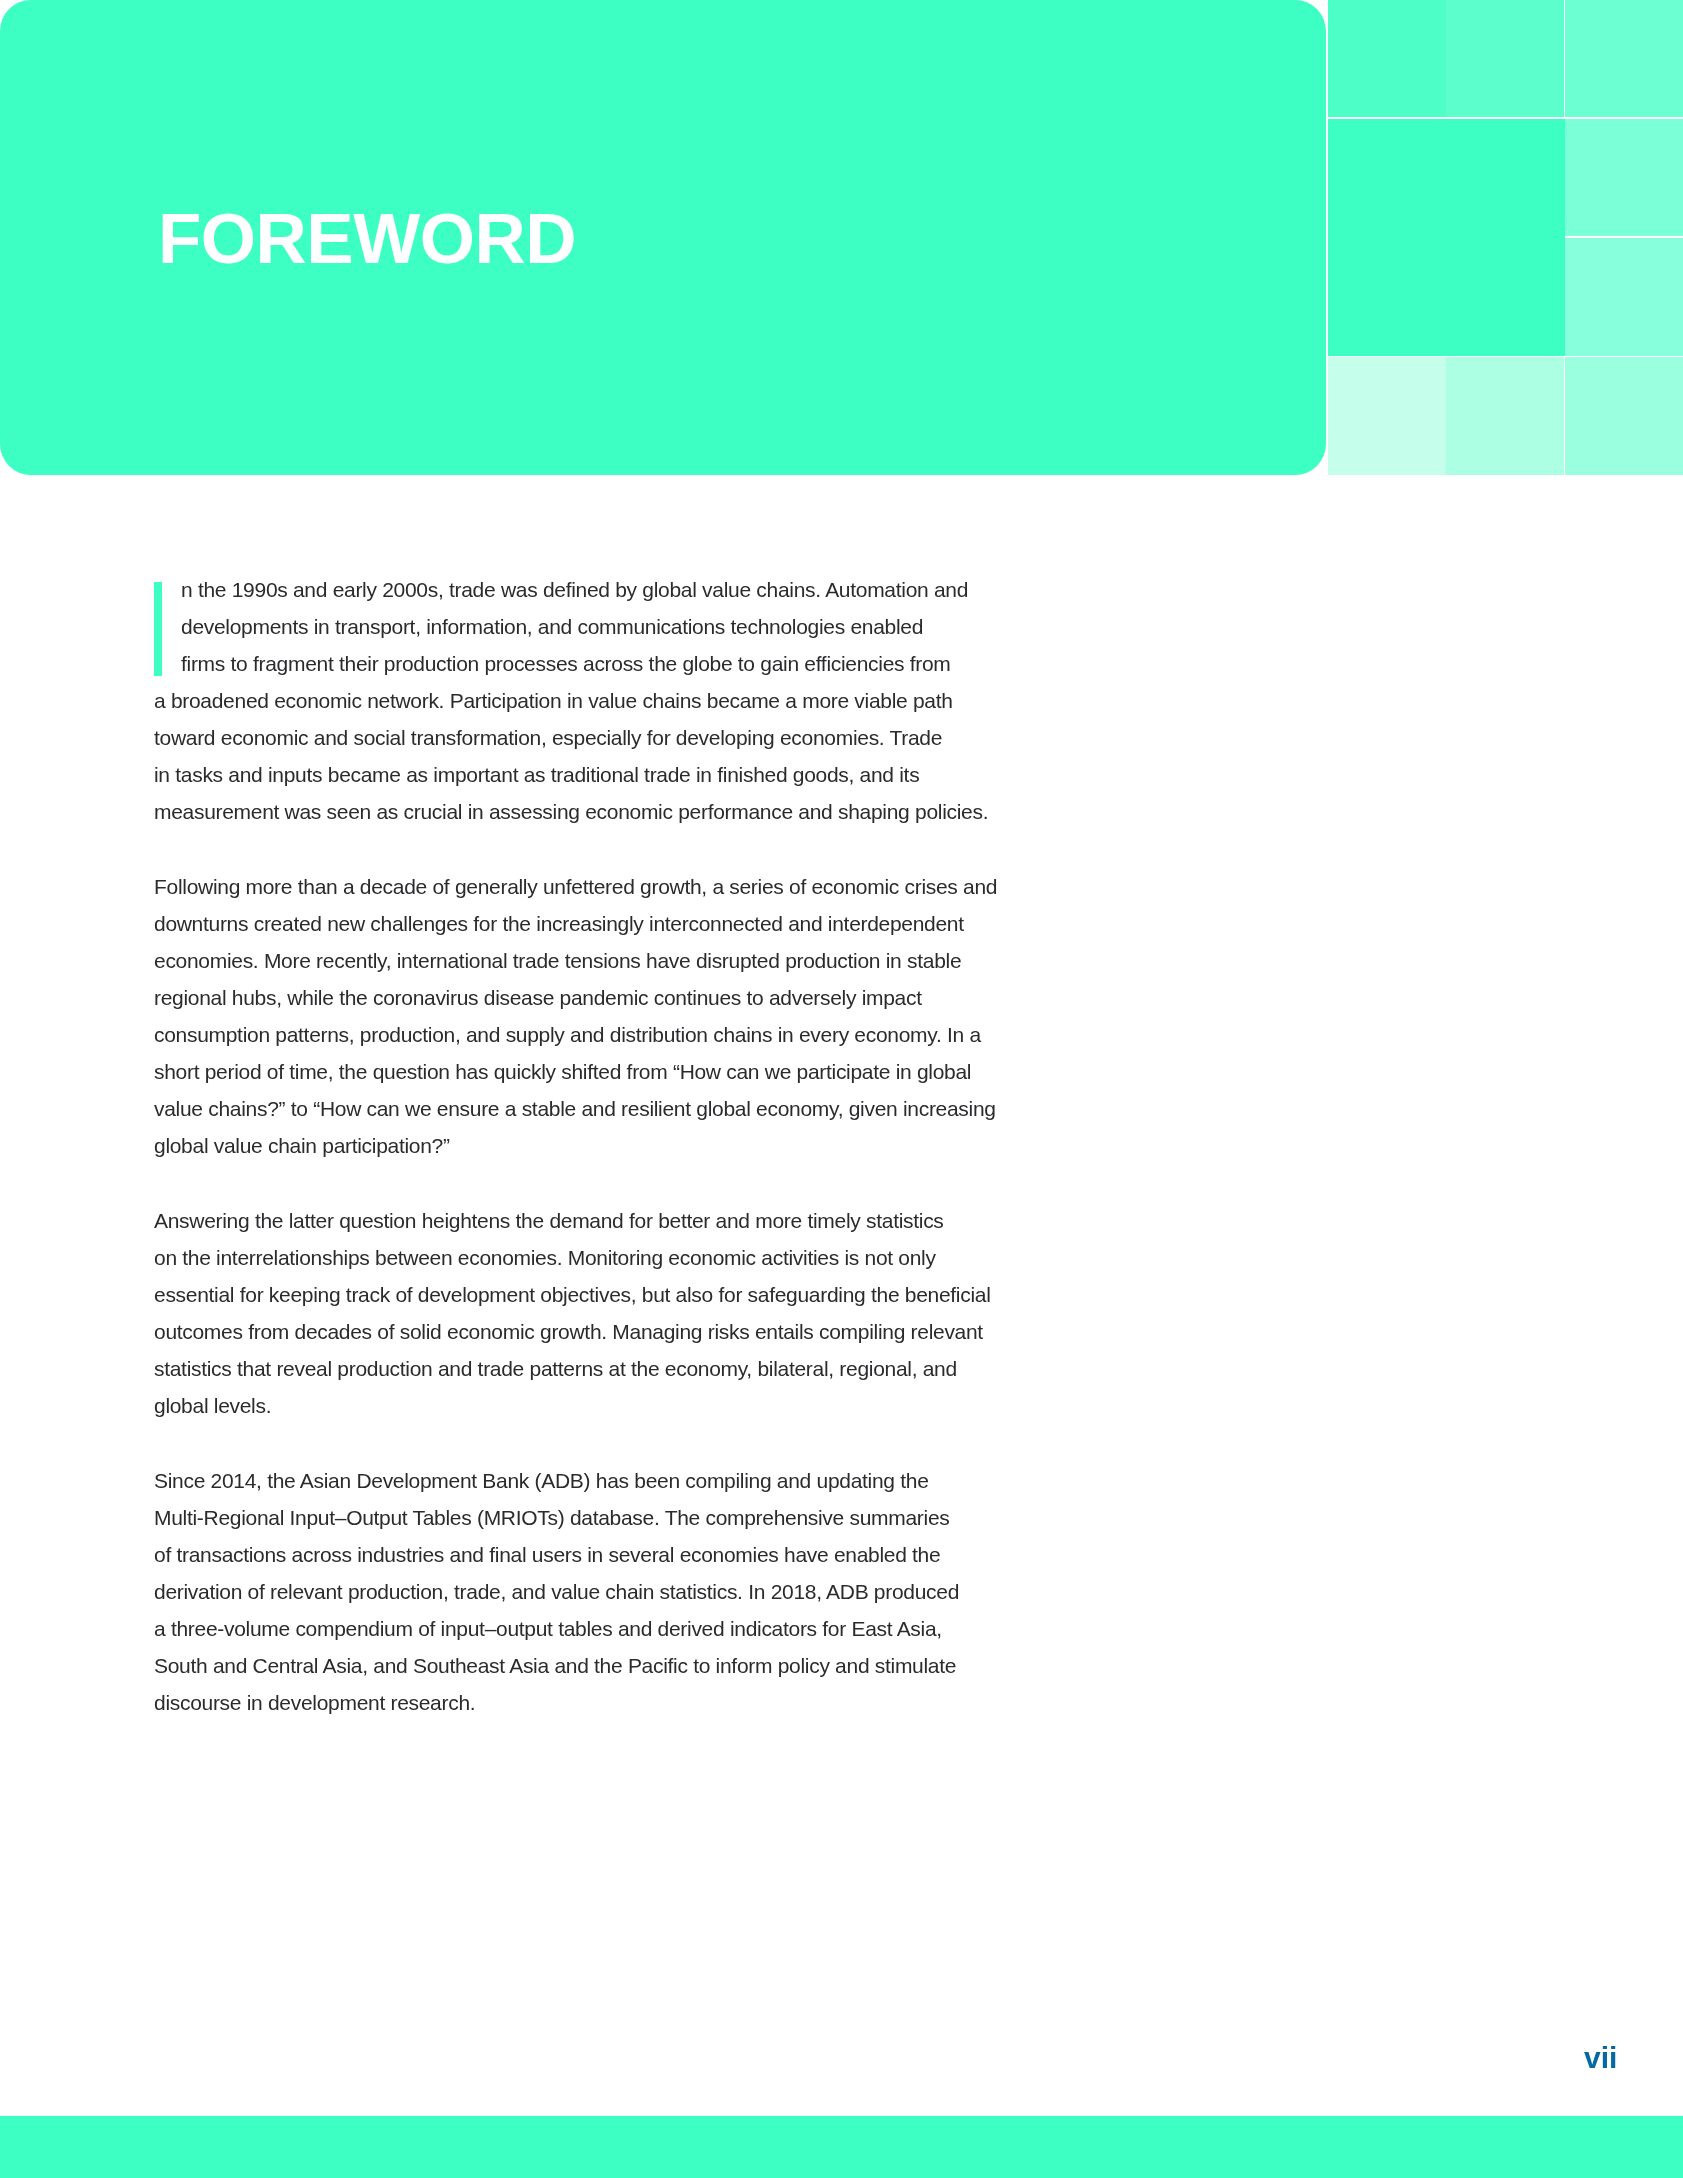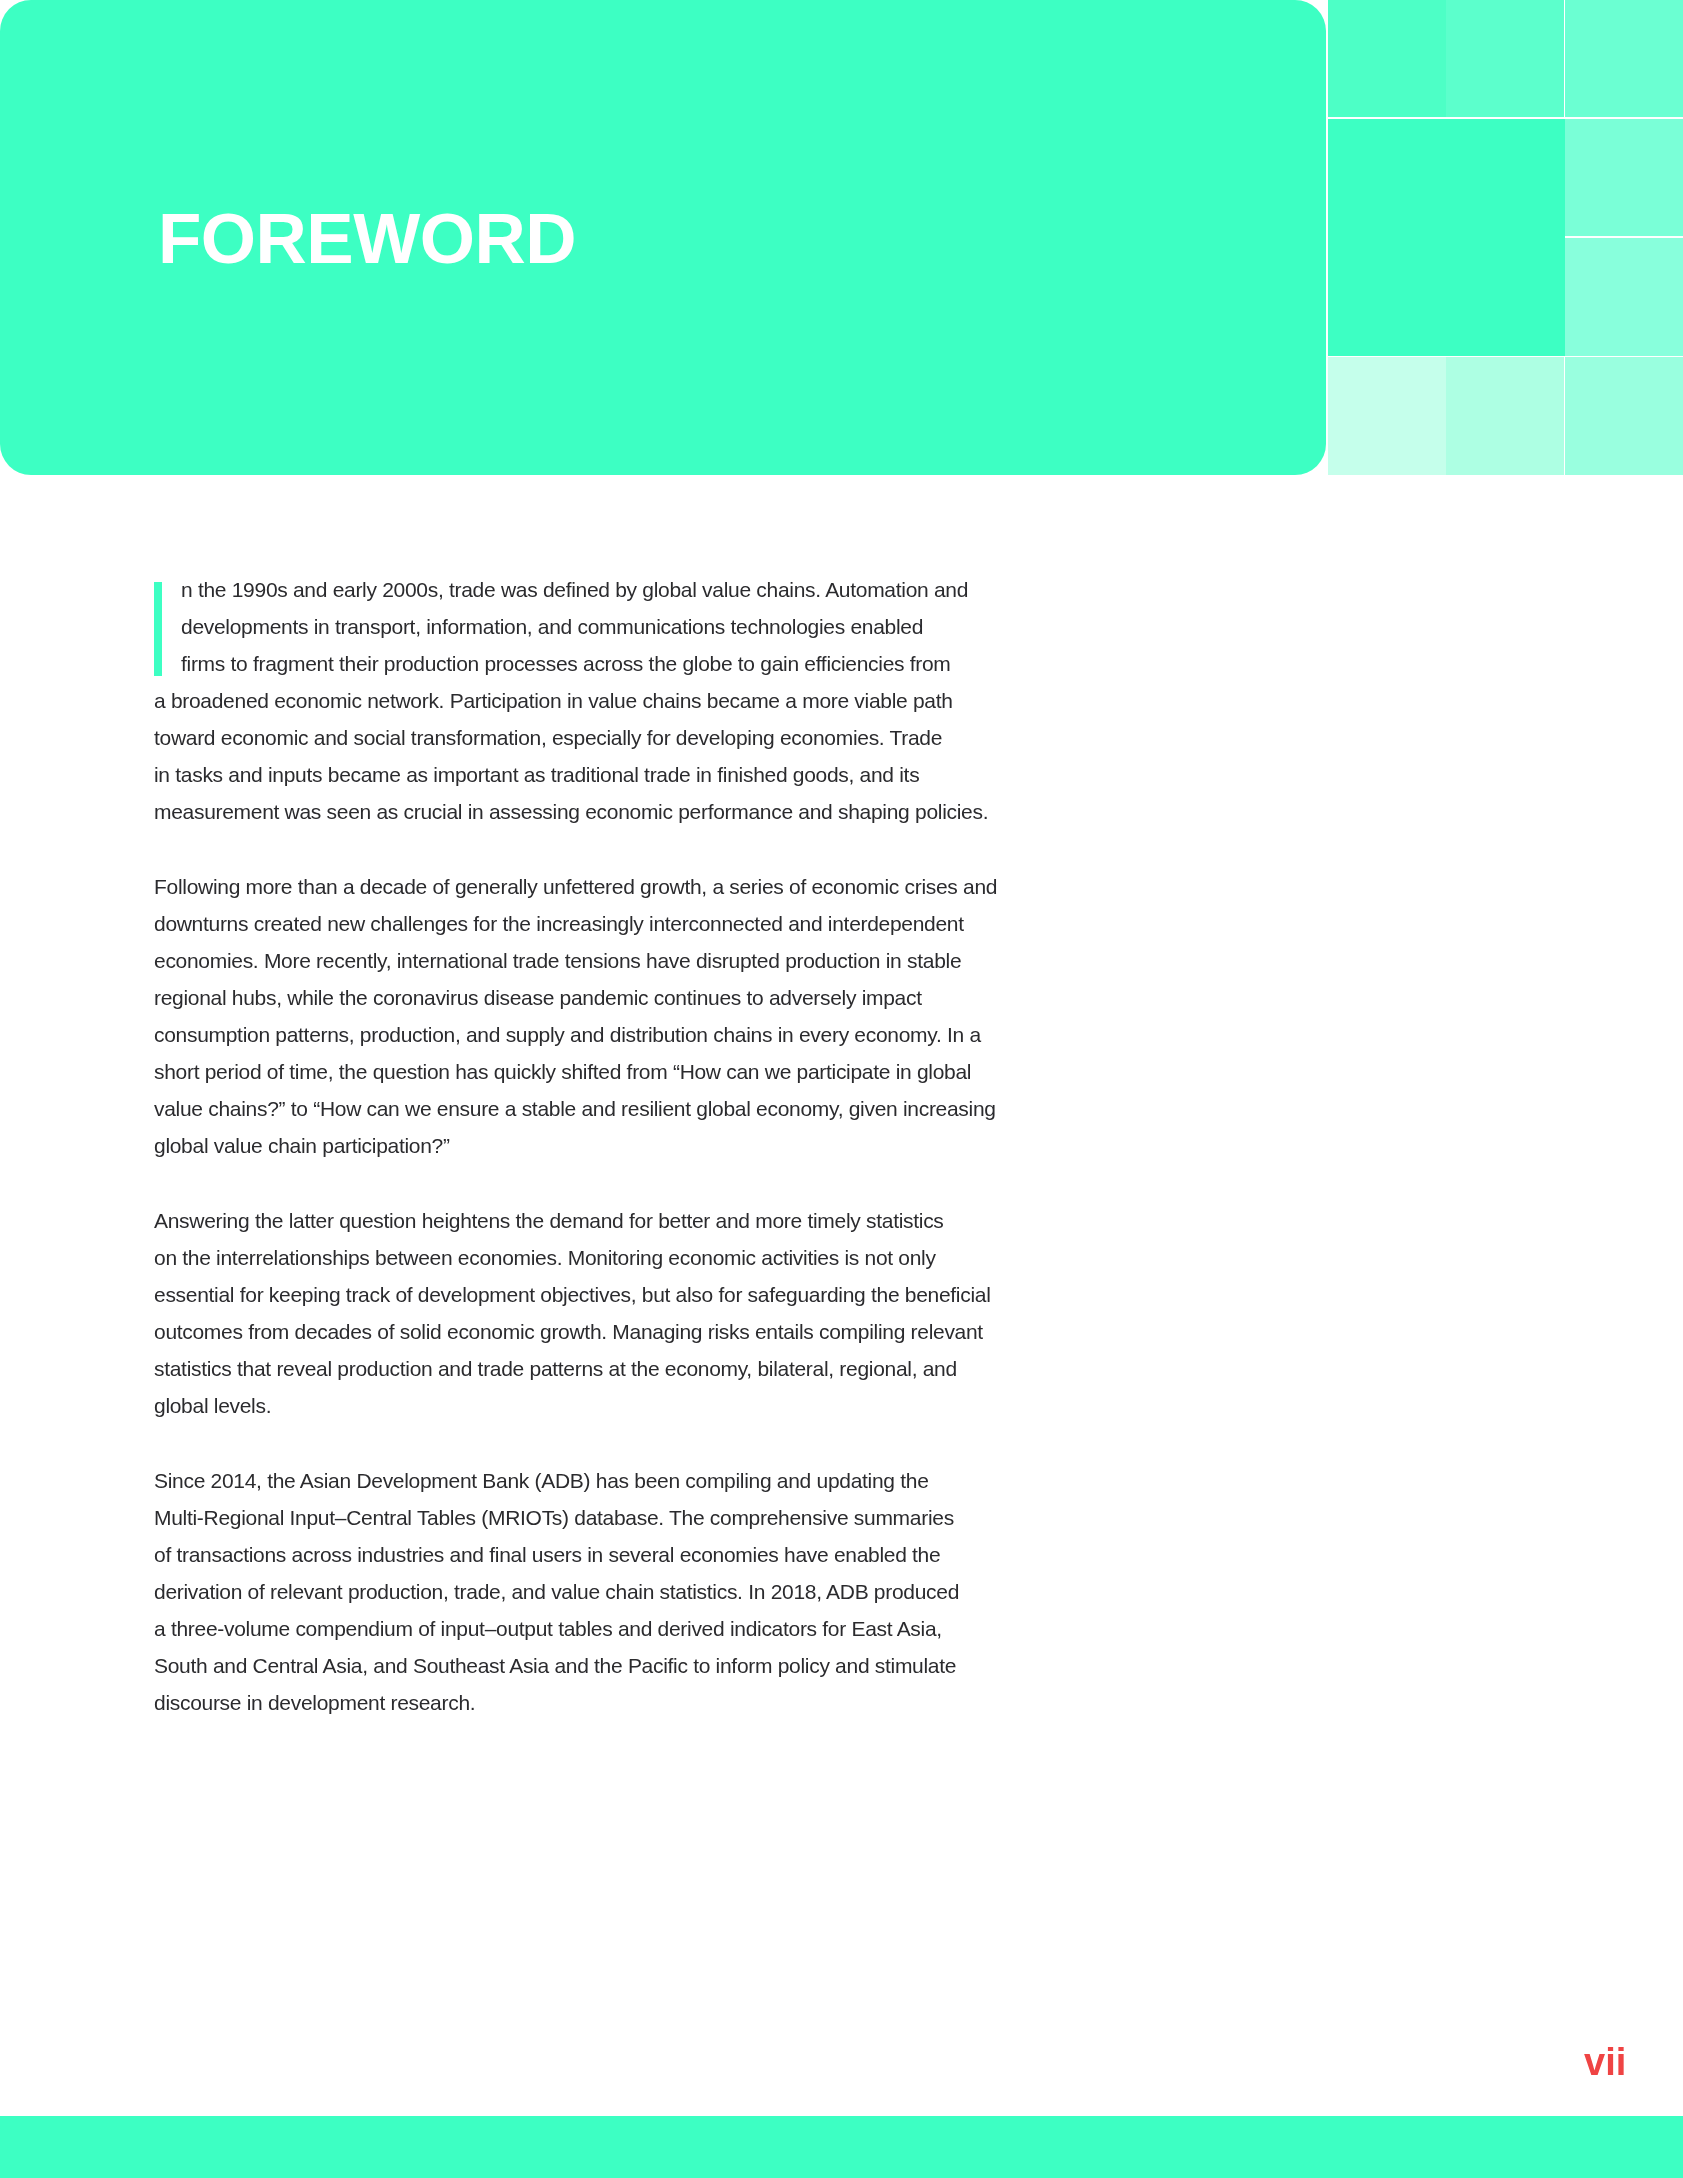--- a/index.html
+++ b/index.html
@@ -67,22 +67,22 @@
     width: 1px; height: 1px;
     overflow: hidden;
     clip: rect(0 0 0 0);
   }
   .page-number {
     position: absolute;
     left: 1584px;
     top: 2043px;
     font-family: "Liberation Sans", sans-serif;
     font-weight: 700;
-    font-size: 38px;
-    color: #ef4444;
+    font-size: 30px;
+    color: #0369a1;
     line-height: 1;
   }
   .footer-band {
     position: absolute;
     left: 0;
     top: 2116px;
     width: 1683px;
     height: 62px;
     background: #3DFFC3;
   }
@@ -135,21 +135,21 @@
   <span class="line">Answering the latter question heightens the demand for better and more timely statistics</span>
   <span class="line">on the interrelationships between economies. Monitoring economic activities is not only</span>
   <span class="line">essential for keeping track of development objectives, but also for safeguarding the beneficial</span>
   <span class="line">outcomes from decades of solid economic growth. Managing risks entails compiling relevant</span>
   <span class="line">statistics that reveal production and trade patterns at the economy, bilateral, regional, and</span>
   <span class="line">global levels.</span>
 </div>
 
 <div class="body-text" style="top:1462px;">
   <span class="line">Since 2014, the Asian Development Bank (ADB) has been compiling and updating the</span>
-  <span class="line">Multi-Regional Input–Central Tables (MRIOTs) database. The comprehensive summaries</span>
+  <span class="line">Multi-Regional Input–Output Tables (MRIOTs) database. The comprehensive summaries</span>
   <span class="line">of transactions across industries and final users in several economies have enabled the</span>
   <span class="line">derivation of relevant production, trade, and value chain statistics. In 2018, ADB produced</span>
   <span class="line">a three-volume compendium of input–output tables and derived indicators for East Asia,</span>
   <span class="line">South and Central Asia, and Southeast Asia and the Pacific to inform policy and stimulate</span>
   <span class="line">discourse in development research.</span>
 </div>
 
 <div class="page-number">vii</div>
 
 <div class="footer-band"></div>

